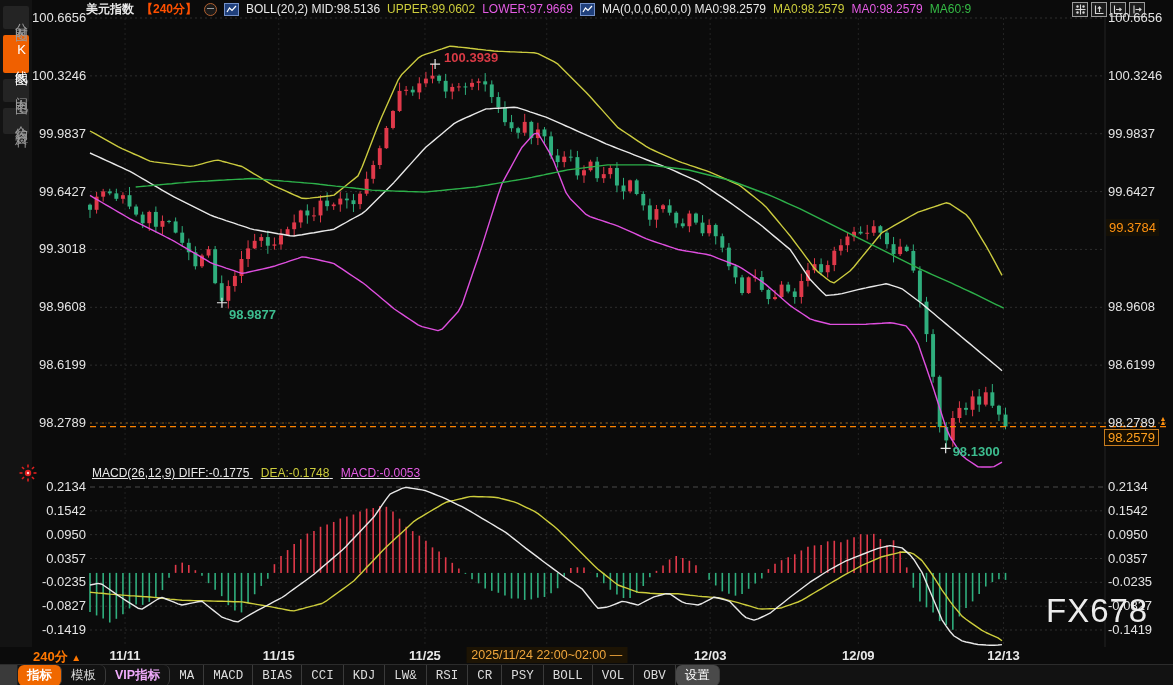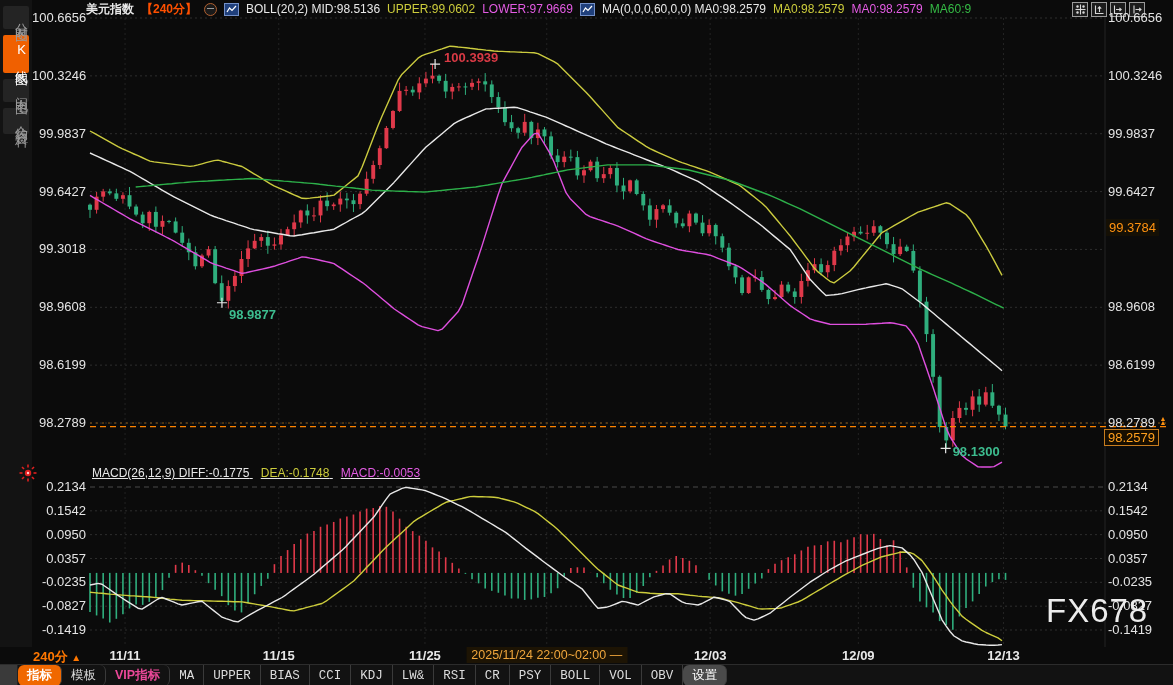--- a/index.html
+++ b/index.html
@@ -50,21 +50,21 @@
   #x-highlight{position:absolute;top:0px;transform:translateX(-50%);font-size:12.5px;color:#f0a63c;
                background:#1d1404;padding:1px 5px;white-space:nowrap;}
   
   #toolbar{position:absolute;left:0;top:664px;width:1173px;height:21px;background:#121212;
            border-top:1px solid #2c2c2c;display:flex;align-items:stretch;font-size:12.5px;}
   #corner-box{width:17px;background:#3a3a3a;border-right:1px solid #222;}
   .tb-item{padding:2px 9px;color:#dcdcdc;border-right:1px solid #3a3a3a;display:flex;align-items:center;
            cursor:pointer;font-family:"Liberation Mono","DejaVu Sans Mono",monospace;white-space:nowrap;}
   .tb-item.cjk{font-family:"Liberation Sans","DejaVu Sans",sans-serif;border-radius:6px;}
   .tb-item.active{background:#f06800;color:#fff;font-weight:700;}
-  .tb-item.vip{color:#ec4899;font-weight:700;}
+  .tb-item.vip{color:#f0abfc;font-weight:700;}
   .tb-item.settings{background:#4a4a4a;color:#fff;}
   
   #watermark{position:absolute;left:1046px;top:592px;font-size:33px;font-weight:500;color:#ececec;
              letter-spacing:1px;z-index:5;}
 </style>
 </head>
 <body>
 
 <div id="app">
   <svg id="chart-svg" width="1173" height="685">
@@ -666,21 +666,21 @@
       <div class="xtick" style="left: 858.355px;">12/09</div>
       <div class="xtick" style="left: 1003.5px;">12/13</div>
     </div>
 
   <div id="toolbar">
     <div id="corner-box"></div>
   <div class="tb-item active cjk">指标</div>
       <div class="tb-item cjk">模板</div>
       <div class="tb-item vip cjk">VIP指标</div>
       <div class="tb-item ">MA</div>
-      <div class="tb-item ">UPPER</div>
+      <div class="tb-item ">MACD</div>
       <div class="tb-item ">BIAS</div>
       <div class="tb-item ">CCI</div>
       <div class="tb-item ">KDJ</div>
       <div class="tb-item ">LW&amp;</div>
       <div class="tb-item ">RSI</div>
       <div class="tb-item ">CR</div>
       <div class="tb-item ">PSY</div>
       <div class="tb-item ">BOLL</div>
       <div class="tb-item ">VOL</div>
       <div class="tb-item ">OBV</div>

